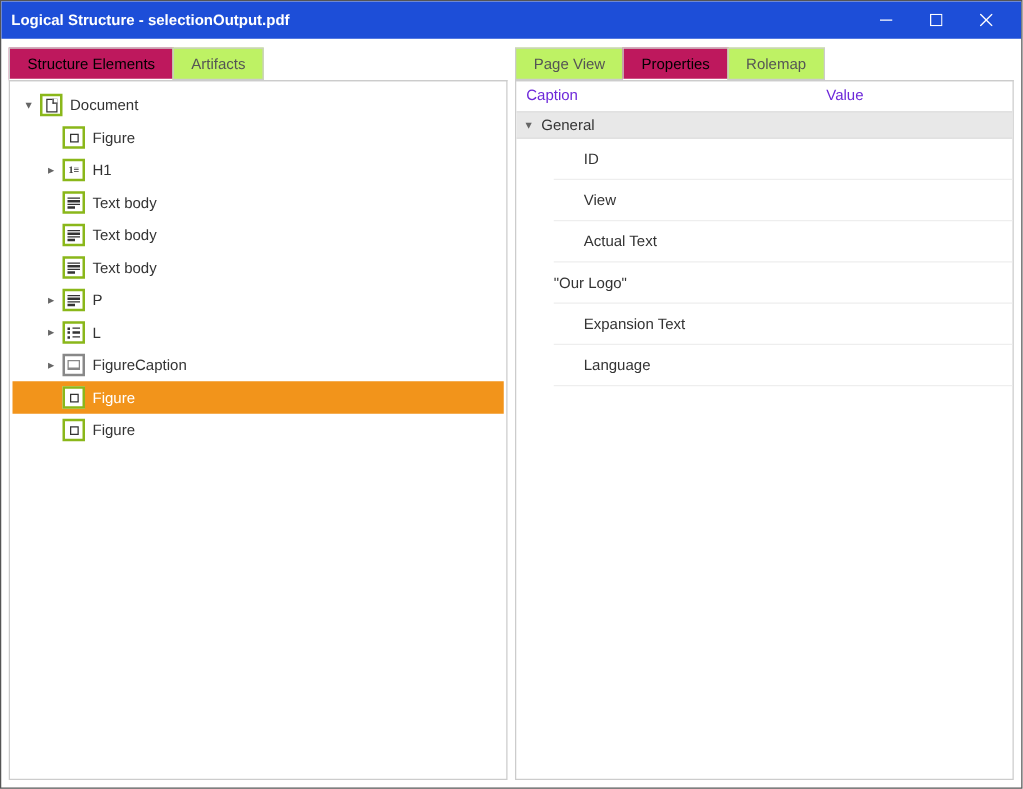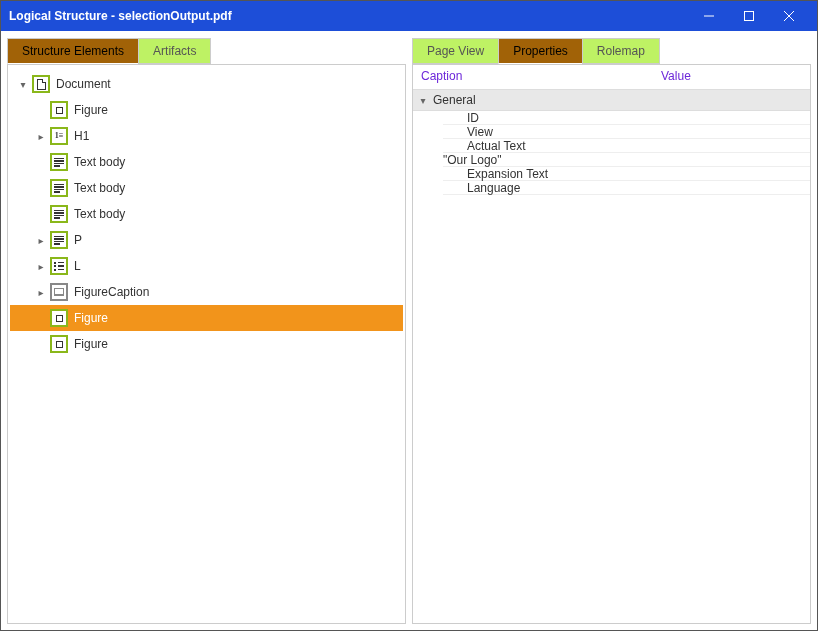--- a/index.html
+++ b/index.html
@@ -5,21 +5,21 @@
 * { box-sizing: border-box; margin: 0; padding: 0; }
 body { font-family: "Segoe UI", Tahoma, sans-serif; font-size: 12px; background: #fff; color: #333; width: 818px; height: 631px; overflow: hidden; border: 1px solid #555; }
 .titlebar { height: 30px; background: #1d4ed8; color: #fff; display: flex; align-items: center; padding: 0 8px; }
 .titlebar-title { flex: 1; font-size: 12px; font-weight: bold; }
 .titlebar-btn { width: 40px; height: 30px; display: flex; align-items: center; justify-content: center; color: #fff; cursor: pointer; }
 .titlebar-btn svg { width: 10px; height: 10px; }
 .content { display: flex; height: calc(100% - 30px); padding: 6px; gap: 6px; }
 .pane { flex: 1; display: flex; flex-direction: column; min-width: 0; }
 .tabs { display: flex; border-bottom: 1px solid #ccc; position: relative; top: 1px; }
 .tab { padding: 5px 14px; border: 1px solid #ccc; background: #bef264; color: #555; cursor: pointer; margin-right: -1px; font-size: 12px; }
-.tab.active { background: #a16207; border-bottom: 1px solid #fff; color: #000; }
+.tab.active { background: #be185d; border-bottom: 1px solid #fff; color: #000; }
 .pane-body { flex: 1; border: 1px solid #ccc; background: #fff; overflow: auto; }
 .tree { padding: 6px 2px; }
 .tree-row { display: flex; align-items: center; height: 26px; }
 .tree-row.selected { background: #f2941b; color: #fff; }
 .expander { width: 14px; height: 14px; display: flex; align-items: center; justify-content: center; color: #666; font-size: 10px; cursor: pointer; flex-shrink: 0; }
 .icon-box { width: 18px; height: 18px; border: 2px solid #8ab71a; background: #fff; margin: 0 6px 0 2px; display:flex; justify-content:center; align-items:center; flex-shrink:0; }
 .icon-box.gray { border-color: #888; }
 .icon-square { width: 7px; height: 7px; border: 1.5px solid #333; }
 .icon-doc { width: 9px; height: 11px; border: 1.5px solid #333; position: relative; }
 .icon-doc::after { content:''; position:absolute; top:-1px; right:-1px; width:3px; height:3px; border-left:1.5px solid #333; border-bottom:1.5px solid #333; background:#fff; }
@@ -30,21 +30,21 @@
 .icon-list { width:10px; display:flex; flex-direction:column; gap:1.5px;}
 .icon-list-row { display:flex; gap:1.5px; align-items:center;}
 .icon-list-dot { width:2px; height:2px; background:#333; }
 .icon-list-line { flex:1; height:1.5px; background:#333; }
 .icon-caption { width:10px; height:8px; border:1.5px solid #888; border-bottom:2.5px solid #888; }
 .prop-header { display:flex; height:24px; }
 .prop-header-cell { padding: 4px 8px; font-size:12px; color:#6d28d9; }
 .prop-header-cell:first-child { flex: 0 0 240px; }
 .prop-group-row { display:flex; align-items:center; height:22px; background:#e8e8e8; border-top:1px solid #ddd; border-bottom:1px solid #ddd; }
 .prop-group-exp { width:20px; display:flex; justify-content:center; color:#666; font-size:10px; }
-.prop-row { display:flex; height:14px; align-items:center; border-bottom:1px solid #eee; margin-left: 30px; }
+.prop-row { display:flex; height:33px; align-items:center; border-bottom:1px solid #eee; margin-left: 30px; }
 .prop-caption { flex: 0 0 210px; padding-left: 24px; font-size:12px; }
 .prop-value { flex:1; font-size:12px; }
 </style>
 </head>
 <body>
 
 <div class="titlebar">
   <div class="titlebar-title">Logical Structure - selectionOutput.pdf</div>
   <div class="titlebar-btn">
       <svg viewBox="0 0 10 10">

